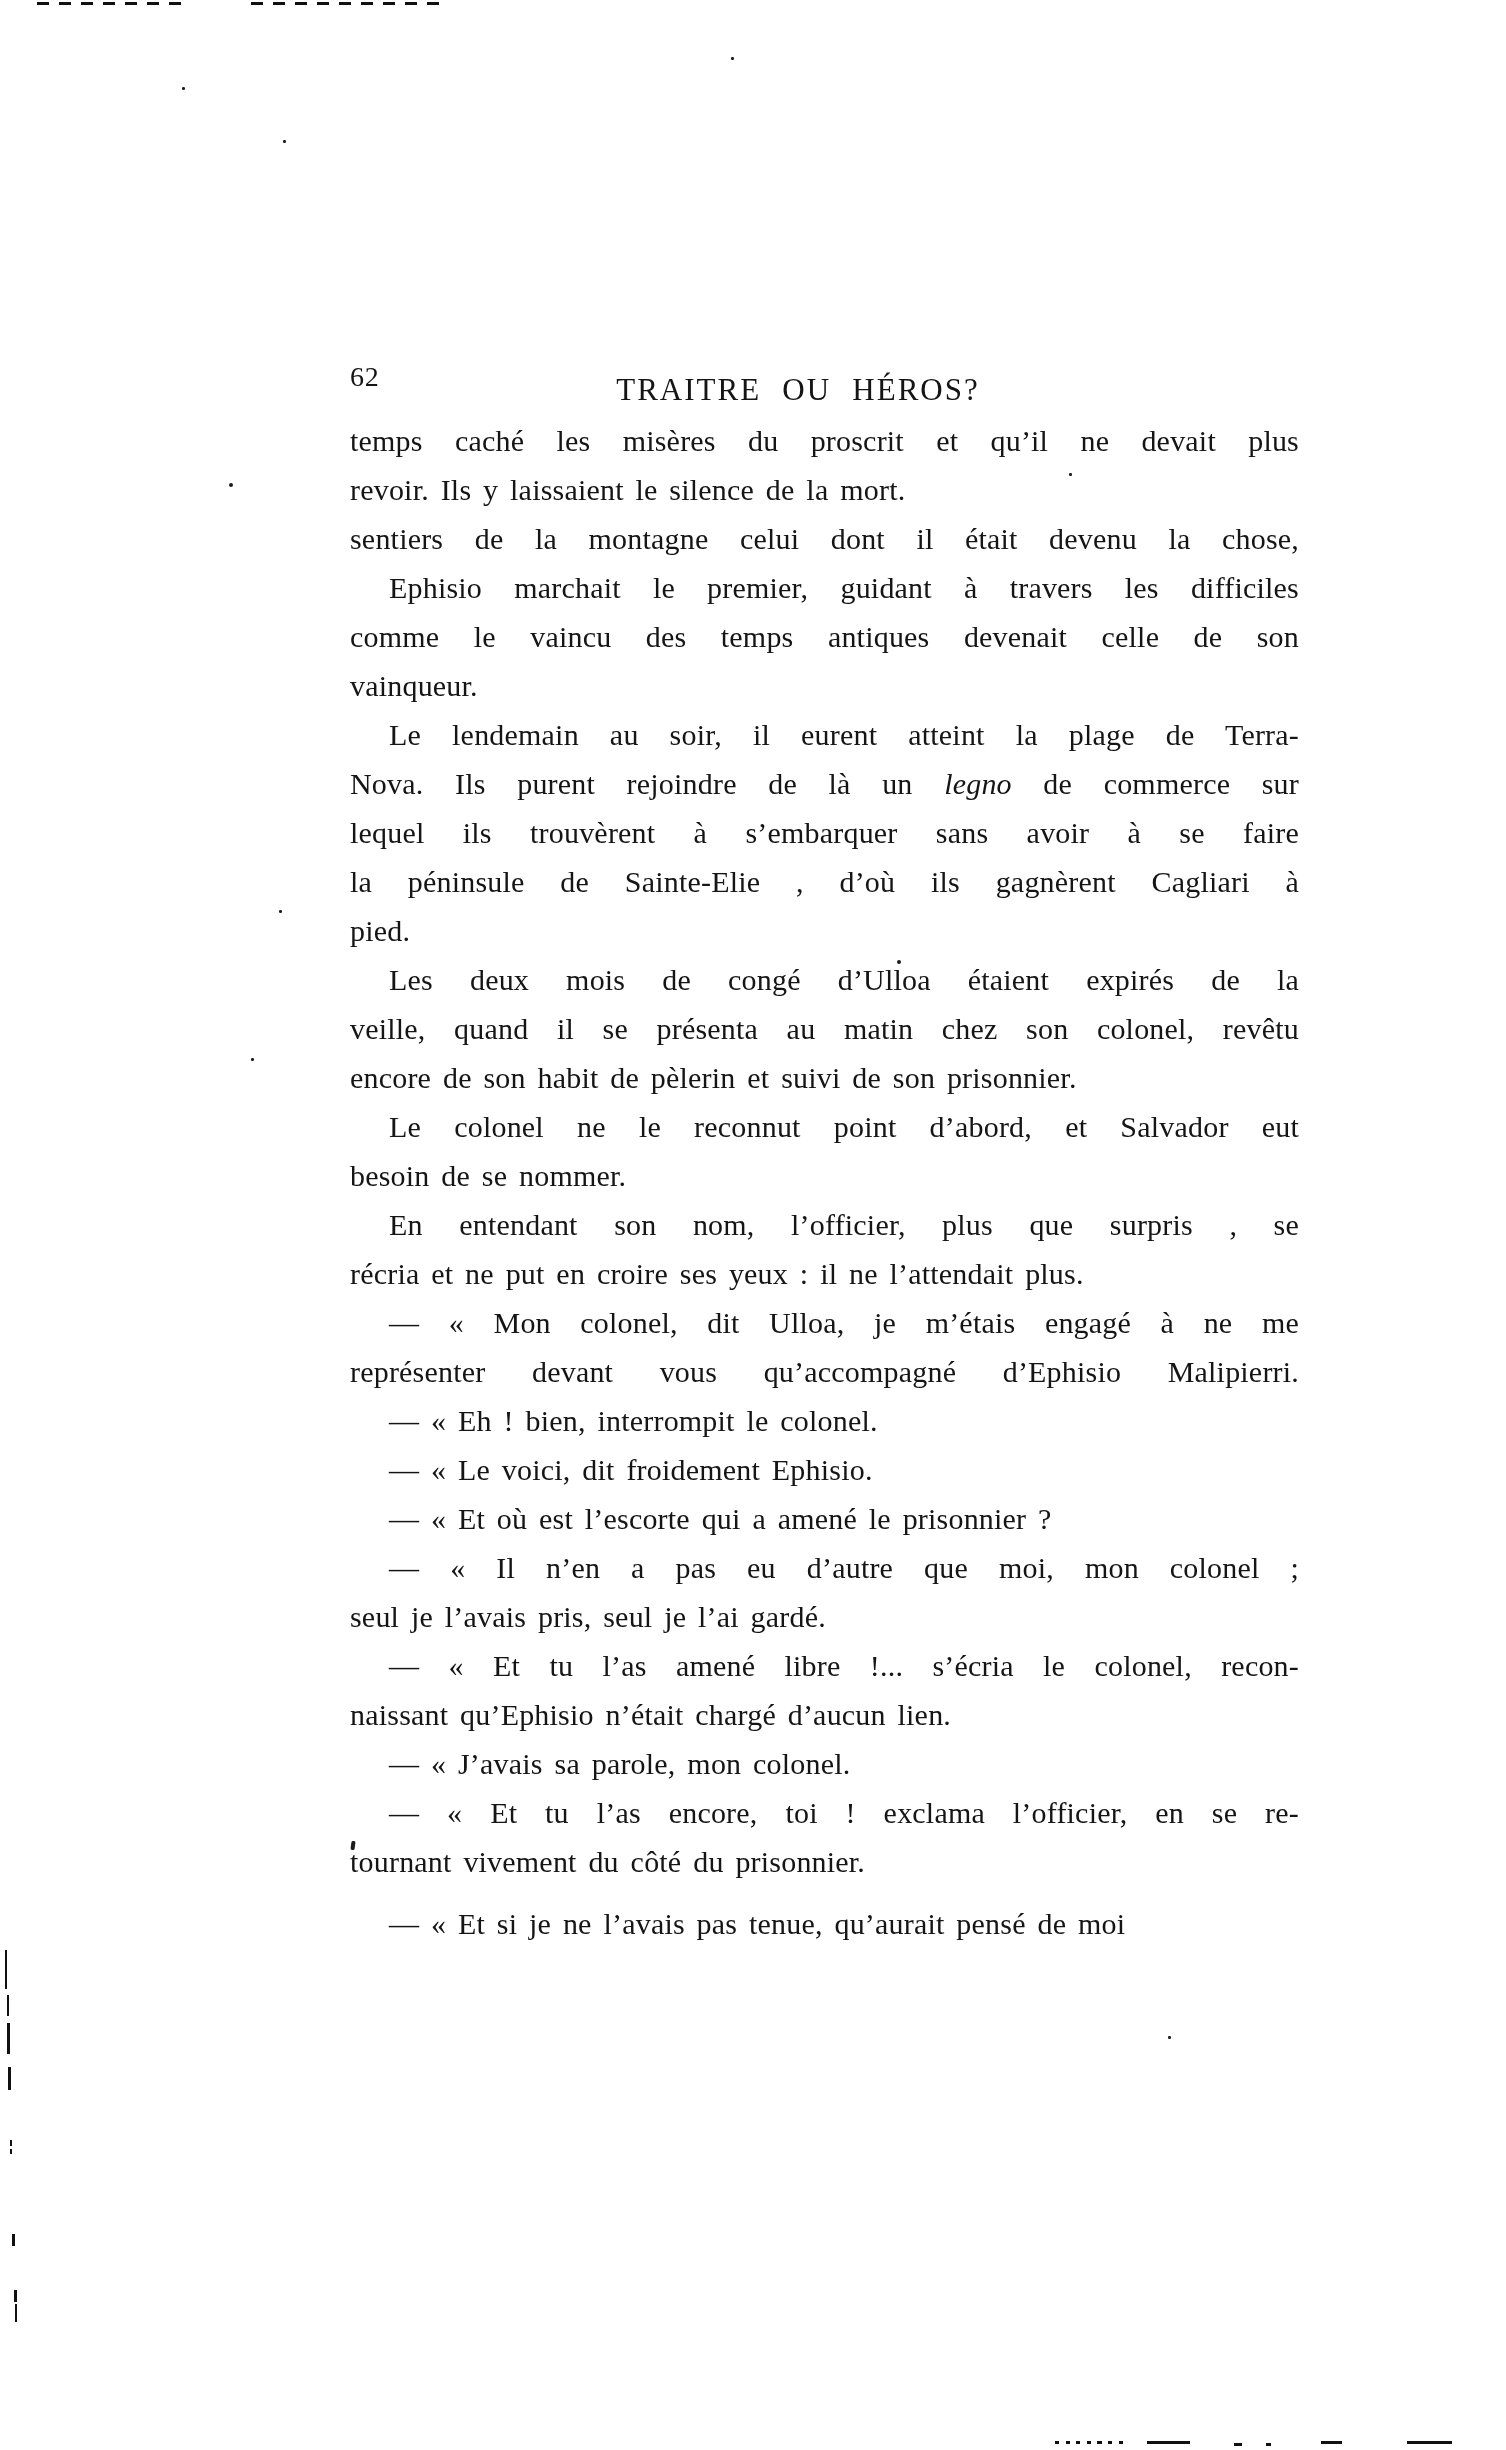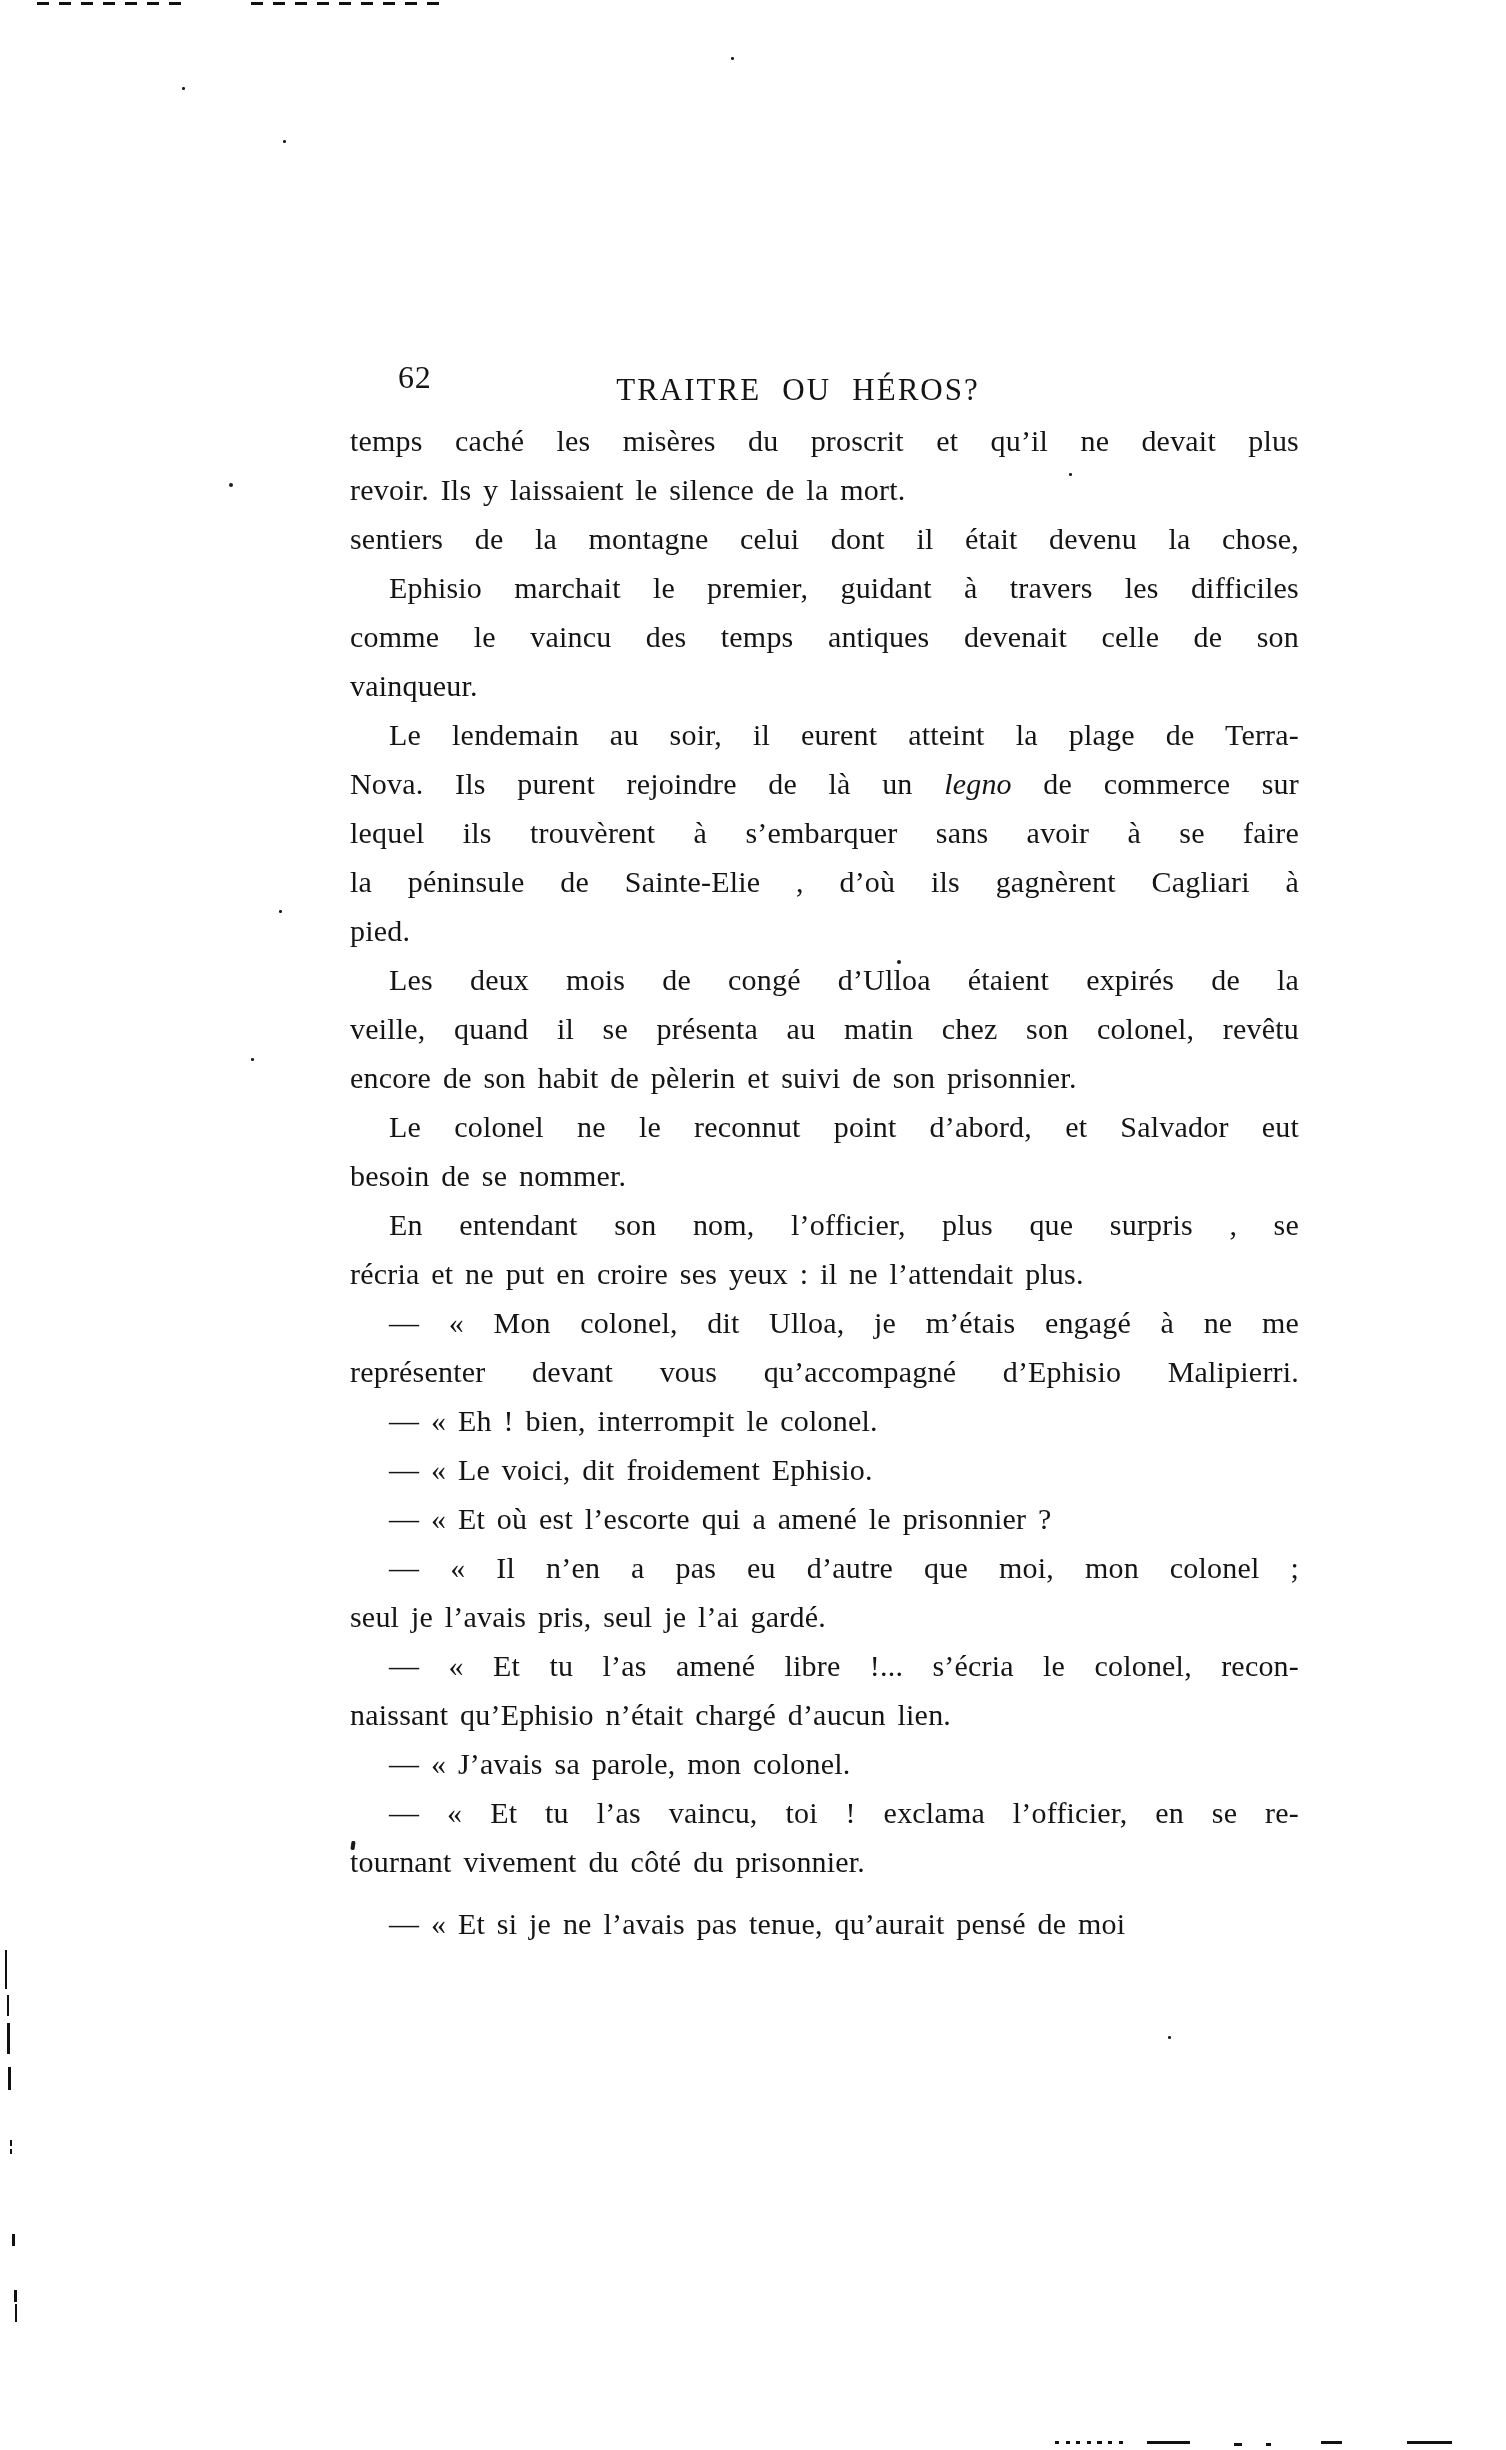--- a/index.html
+++ b/index.html
@@ -14,23 +14,22 @@
   
   .textblock{
     position:absolute;
     left:350px;top:359px;width:949px;
   }
   .header-row{
     position:relative;height:36px;
   }
   .page-number{
     position:absolute;left:0;top:0;
-    font-size:32px;line-height:36px;
+    font-size:28px;line-height:36px;
     letter-spacing:0.8px;
-    margin-left:48px;
   }
   .running-title{
     position:absolute;left:448px;top:15px;
     transform:translateX(-50%);
     font-size:31px;line-height:31px;
     letter-spacing:2px;word-spacing:11.5px;
     white-space:nowrap;
   }
   .lines{
     position:absolute;left:0;top:57px;width:949px;
@@ -120,20 +119,20 @@
         <div class="line indent">— « Mon colonel, dit Ulloa, je m’étais engagé à ne me</div>
         <div class="line">représenter devant vous qu’accompagné d’Ephisio Malipierri.</div>
         <div class="line indent last">— « Eh ! bien, interrompit le colonel.</div>
         <div class="line indent last">— « Le voici, dit froidement Ephisio.</div>
         <div class="line indent last">— « Et où est l’escorte qui a amené le prisonnier ?</div>
         <div class="line indent">— « Il n’en a pas eu d’autre que moi, mon colonel ;</div>
         <div class="line last">seul je l’avais pris, seul je l’ai gardé.</div>
         <div class="line indent">— « Et tu l’as amené libre !... s’écria le colonel, recon-</div>
         <div class="line last">naissant qu’Ephisio n’était chargé d’aucun lien.</div>
         <div class="line indent last">— « J’avais sa parole, mon colonel.</div>
-        <div class="line indent">— « Et tu l’as vaincu, toi ! exclama l’officier, en se re-</div>
+        <div class="line indent">— « Et tu l’as encore, toi ! exclama l’officier, en se re-</div>
         <div class="line last">tournant vivement du côté du prisonnier.</div>
         <div class="line indent last gap">— « Et si je ne l’avais pas tenue, qu’aurait pensé de moi</div>
       </div>
   </div>
 
 </div>
 
 
 </body></html>

